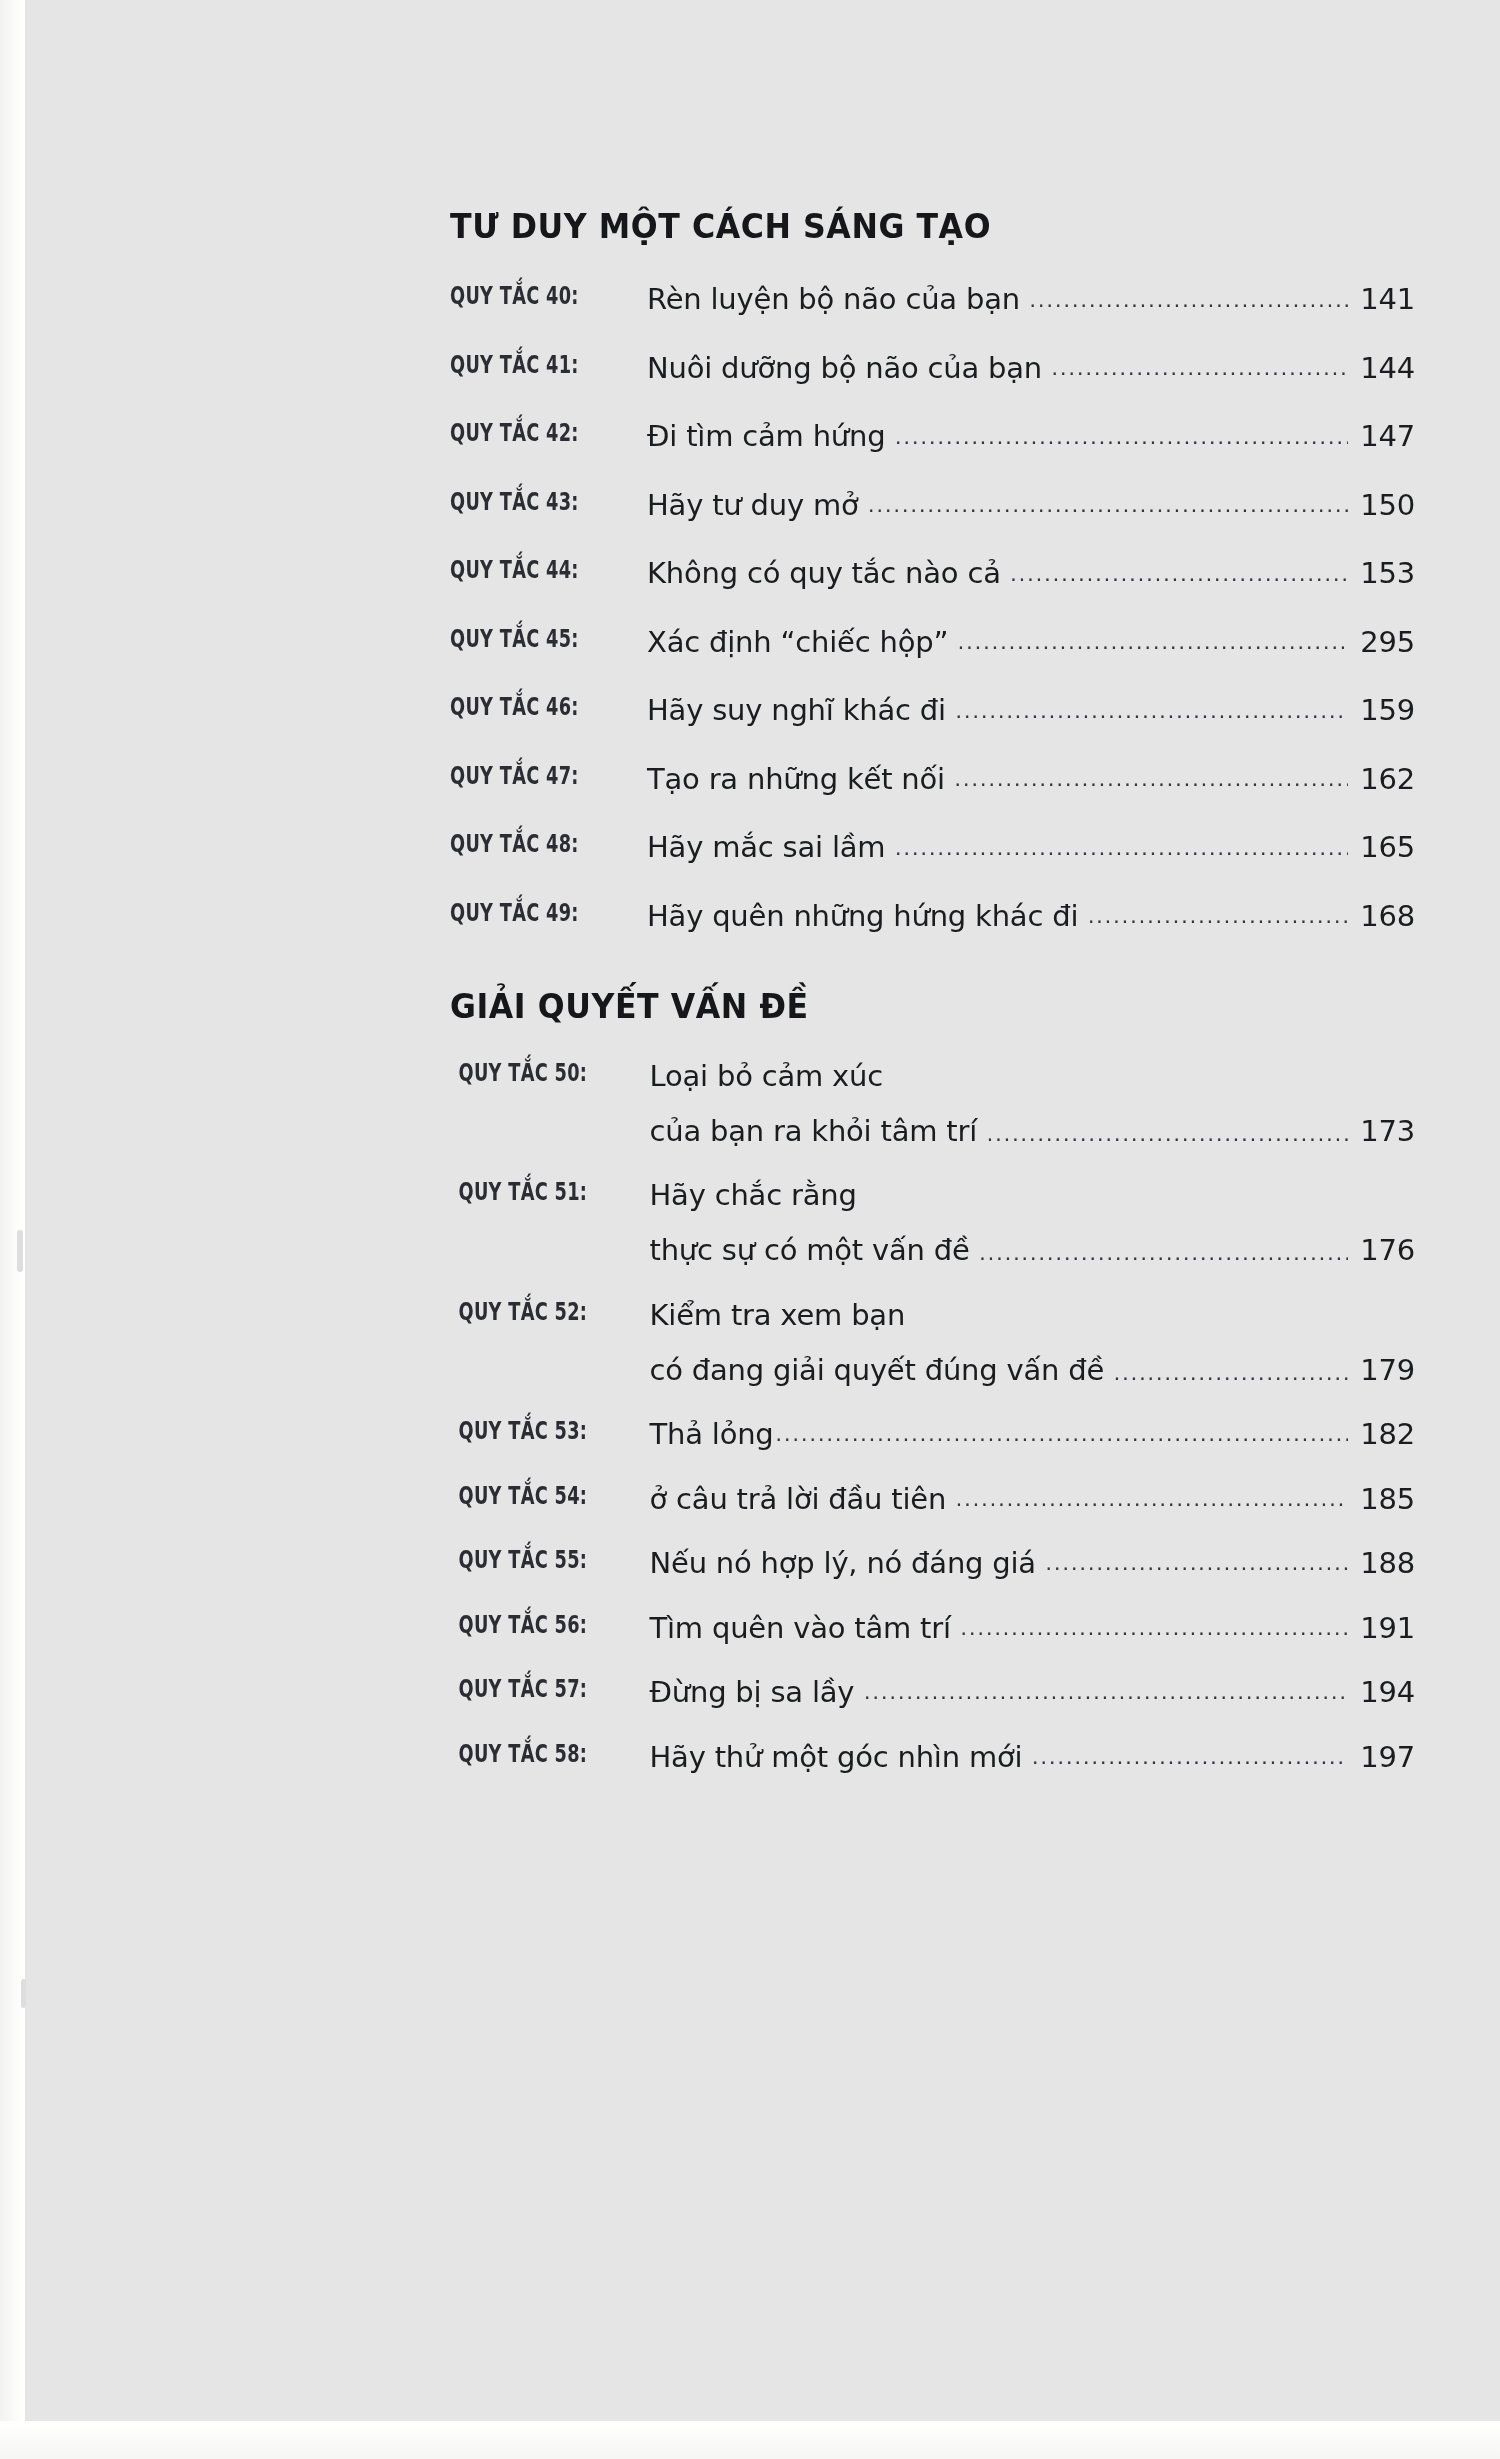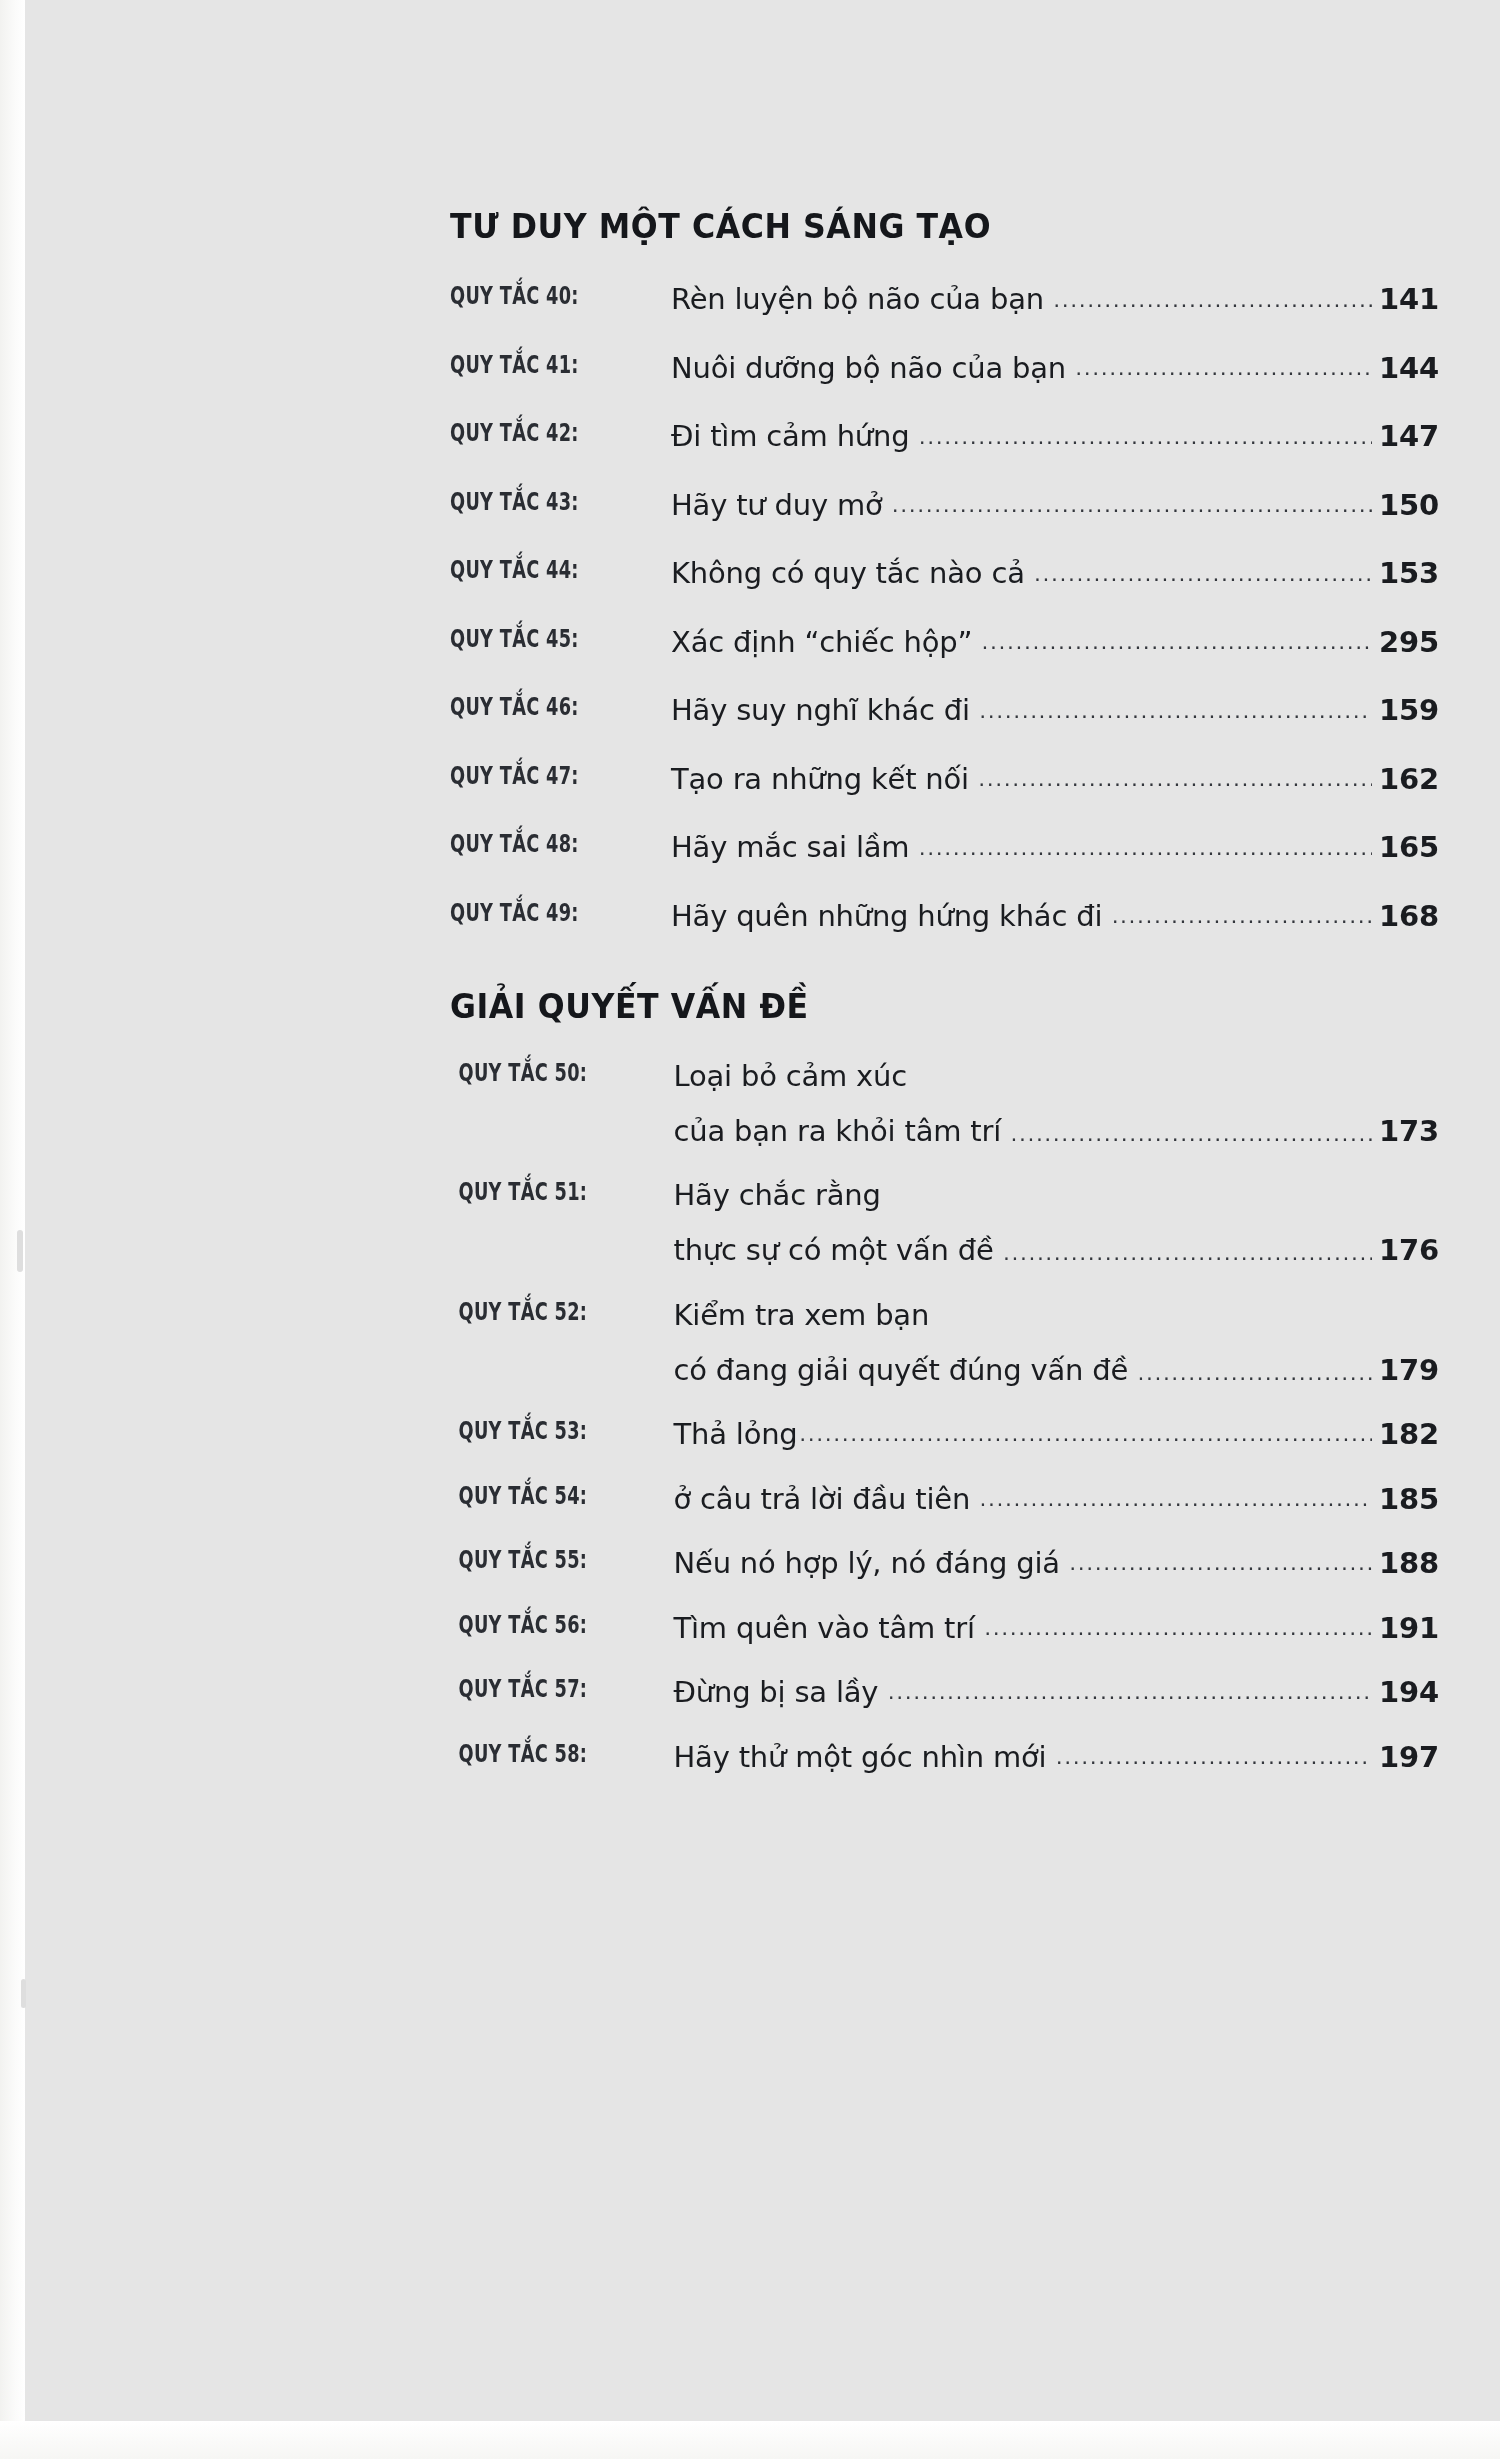--- a/index.html
+++ b/index.html
@@ -95,21 +95,20 @@
   .entry-body {
     flex: 1 1 auto;
     min-width: 0;
   }
 
   .title-line {
     display: flex;
     align-items: baseline;
     width: 100%;
     line-height: 1.5;
-    margin-left: 24px;
   }
   .title-line + .title-line { margin-top: 11.5px; align-items: flex-end; }
 
   .title-text {
     font-family: "DejaVu Sans", sans-serif;
     font-weight: 400;
     font-size: 29px;
     color: #1a1c20;
     white-space: nowrap;
     flex: 0 0 auto;
@@ -129,21 +128,21 @@
     top: -2.9px;
   }
   .leader::before {
     content: "........................................................................................................";
   }
   .leader.hidden { visibility: hidden; }
   .leader.tight { margin-left: 1.9px; }
 
   .page-num {
     font-family: "DejaVu Sans", sans-serif;
-    font-weight: 700;
+    font-weight: 400;
     font-size: 29px;
     color: #1a1c20;
     flex: 0 0 auto;
     text-align: right;
     min-width: 61px;
     letter-spacing: -0.2px;
   }
 </style>
 </head>
 <body>

